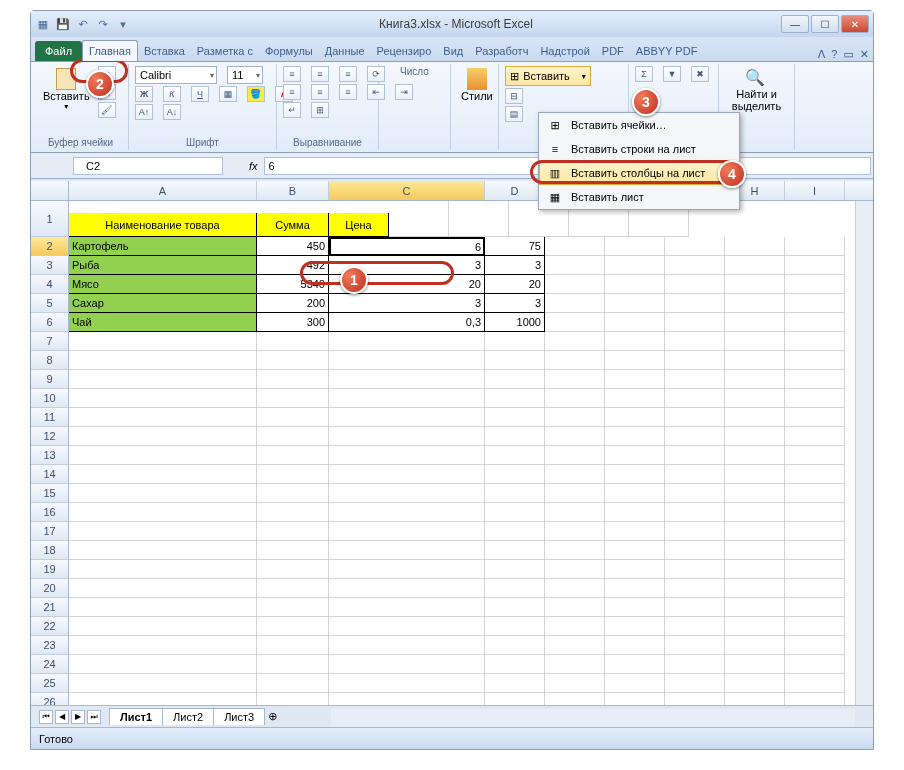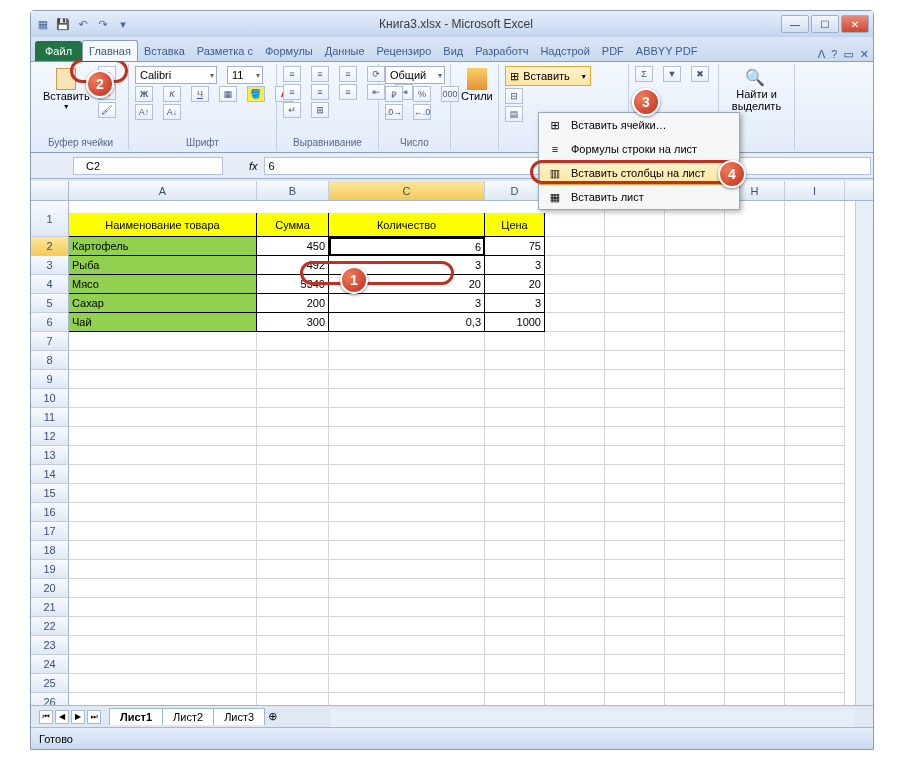--- a/index.html
+++ b/index.html
@@ -202,32 +202,20 @@
         </div>
         <div class="mini-row">
           <div class="mini" data-name="wrap-text-icon">↵</div>
           <div class="mini" data-name="merge-button">⊞</div>
         </div>
       </div>
       <div class="group-label" data-name="alignment-group-label">Выравнивание</div>
     </div>
 
     <div class="ribbon-group" style="width:72px" data-name="group-number">
-      <div class="group-body" style="flex-direction:column;gap:2px">
-        <div class="combo" style="width:60px" data-name="number-format-combo">Общий</div>
-        <div class="mini-row">
-          <div class="mini" data-name="currency-icon">₽</div>
-          <div class="mini" data-name="percent-icon">%</div>
-          <div class="mini" data-name="comma-icon">000</div>
-        </div>
-        <div class="mini-row">
-          <div class="mini" data-name="increase-decimal-icon">.0→</div>
-          <div class="mini" data-name="decrease-decimal-icon">←.0</div>
-        </div>
-      </div>
       <div class="group-label" data-name="number-group-label">Число</div>
     </div>
 
     <div class="ribbon-group" style="width:48px" data-name="group-styles">
       <div class="group-body">
         <div class="big-btn" data-name="styles-button">
           <div style="width:20px;height:22px;background:linear-gradient(#f7d06a,#e89030)"></div>
           <span data-name="styles-label">Стили</span>
         </div>
       </div>
@@ -285,21 +273,20 @@
       <div class="col-h col-rest" data-name="col-header-F">F</div>
       <div class="col-h col-rest" data-name="col-header-G">G</div>
       <div class="col-h col-rest" data-name="col-header-H">H</div>
       <div class="col-h col-rest" data-name="col-header-I">I</div>
     </div>
     <div class="rows" id="rows" data-name="grid-rows">
         <div class="row" data-name="table-row" style="height: 36px;">
           <div class="row-h" data-name="row-header">1</div>
           <div class="cell hdr-cell c col-A" data-name="cell">Наименование товара</div>
           <div class="cell hdr-cell c col-B" data-name="cell">Сумма</div>
-          <div class="cell hdr-cell c col-C" data-name="cell">Количество</div>
           <div class="cell hdr-cell c col-D" data-name="cell">Цена</div>
           <div class="cell col-rest" data-name="cell"></div>
           <div class="cell col-rest" data-name="cell"></div>
           <div class="cell col-rest" data-name="cell"></div>
           <div class="cell col-rest" data-name="cell"></div>
           <div class="cell col-rest" data-name="cell"></div>
         </div>
         <div class="row" data-name="table-row">
           <div class="row-h sel" data-name="row-header">2</div>
           <div class="cell data-name col-A" data-name="cell">Картофель</div>
@@ -624,21 +611,21 @@
 
 </div>
 
 <div class="dropdown" data-name="insert-dropdown-menu">
   <div class="dropdown-item" data-name="menu-insert-cells">
     <span class="dd-icon" data-name="cells-icon">⊞</span>
     <span data-name="menu-insert-cells-label">Вставить ячейки…</span>
   </div>
   <div class="dropdown-item" data-name="menu-insert-rows">
     <span class="dd-icon" data-name="rows-icon">≡</span>
-    <span data-name="menu-insert-rows-label">Формулы строки на лист</span>
+    <span data-name="menu-insert-rows-label">Вставить строки на лист</span>
   </div>
   <div class="dropdown-item hover" data-name="menu-insert-columns">
     <span class="dd-icon" data-name="columns-icon">▥</span>
     <span data-name="menu-insert-columns-label">Вставить столбцы на лист</span>
   </div>
   <div class="dropdown-item" data-name="menu-insert-sheet">
     <span class="dd-icon" data-name="sheet-icon">▦</span>
     <span data-name="menu-insert-sheet-label">Вставить лист</span>
   </div>
 </div>

